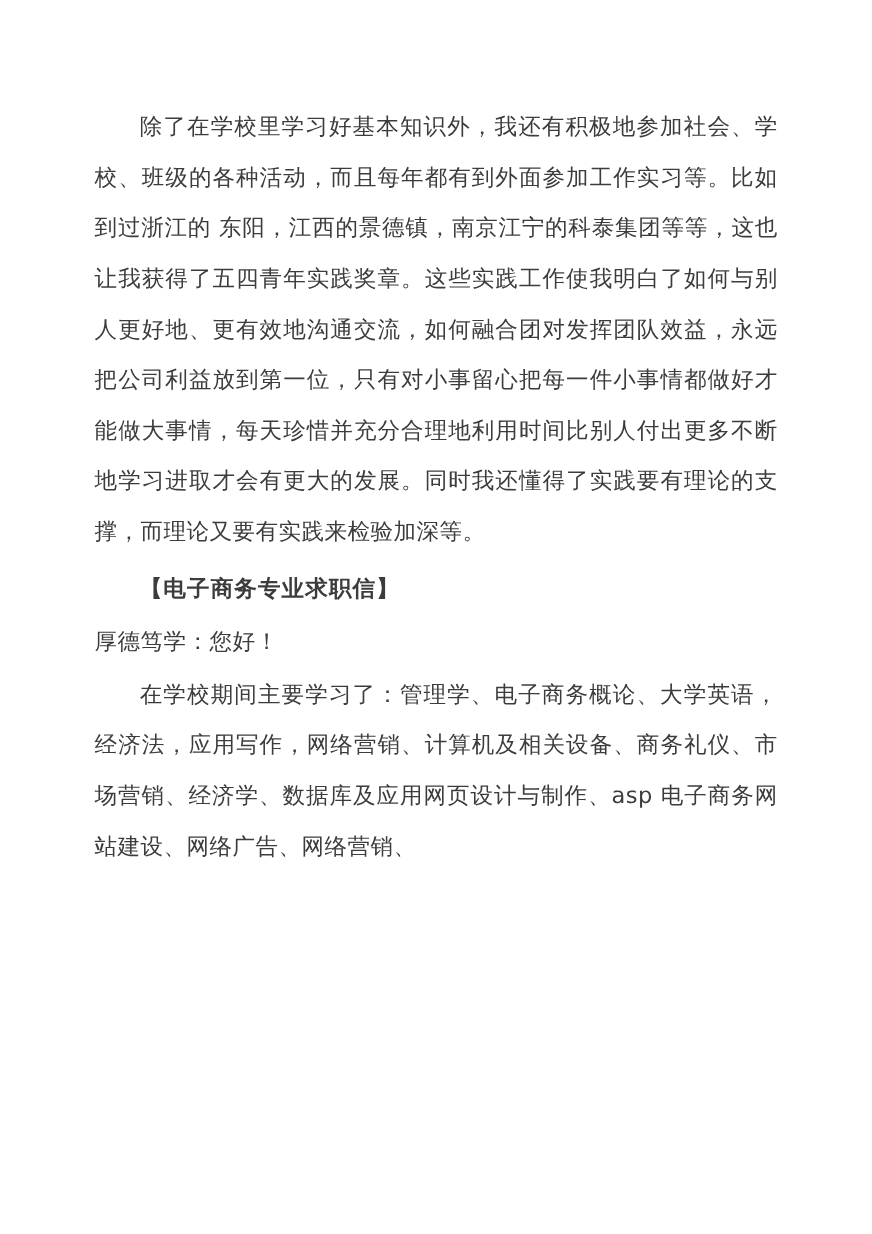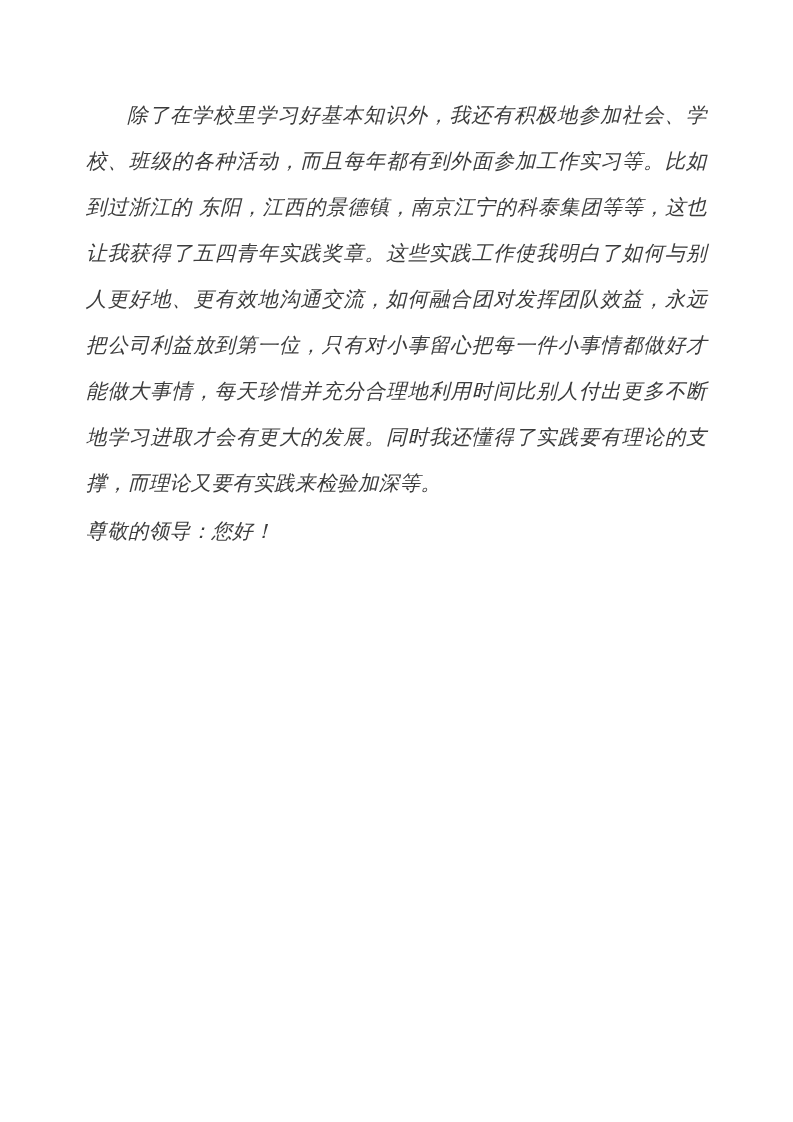--- a/index.html
+++ b/index.html
@@ -13,21 +13,20 @@
     font-family: "DejaVu Sans", "Liberation Sans", sans-serif;
     color: #3a3a3a;
   }
   .page {
     position: relative;
     width: 793px;
     height: 1122px;
     box-sizing: border-box;
     padding: 92px 86px 60px 86px;
     background: #ffffff;
-    font-style: italic;
   }
   .doc-body {
     font-size: 20.5px;
     line-height: 46px;
     letter-spacing: 0.4px;
     color: #3c3c3c;
     text-align: justify;
     text-justify: inter-ideograph;
   }
   p {
@@ -48,15 +47,17 @@
     text-indent: 0;
     margin-bottom: 2px;
   }
 </style>
 </head>
 <body>
 
 <div class="page">
   <div class="doc-body">
     <p class="para">除了在学校里学习好基本知识外，我还有积极地参加社会、学校、班级的各种活动，而且每年都有到外面参加工作实习等。比如到过浙江的 东阳，江西的景德镇，南京江宁的科泰集团等等，这也让我获得了五四青年实践奖章。这些实践工作使我明白了如何与别人更好地、更有效地沟通交流，如何融合团对发挥团队效益，永远把公司利益放到第一位，只有对小事留心把每一件小事情都做好才能做大事情，每天珍惜并充分合理地利用时间比别人付出更多不断地学习进取才会有更大的发展。同时我还懂得了实践要有理论的支撑，而理论又要有实践来检验加深等。</p>
-    <p class="salutation">尊敬的领导：您好！</p>
+    <p class="heading">【电子商务专业求职信】</p>
+    <p class="salutation">厚德笃学：您好！</p>
+    <p class="para">在学校期间主要学习了：管理学、电子商务概论、大学英语，经济法，应用写作，网络营销、计算机及相关设备、商务礼仪、市场营销、经济学、数据库及应用网页设计与制作、asp 电子商务网站建设、网络广告、网络营销、</p>
   </div>
 </div>
 
 </body></html>

